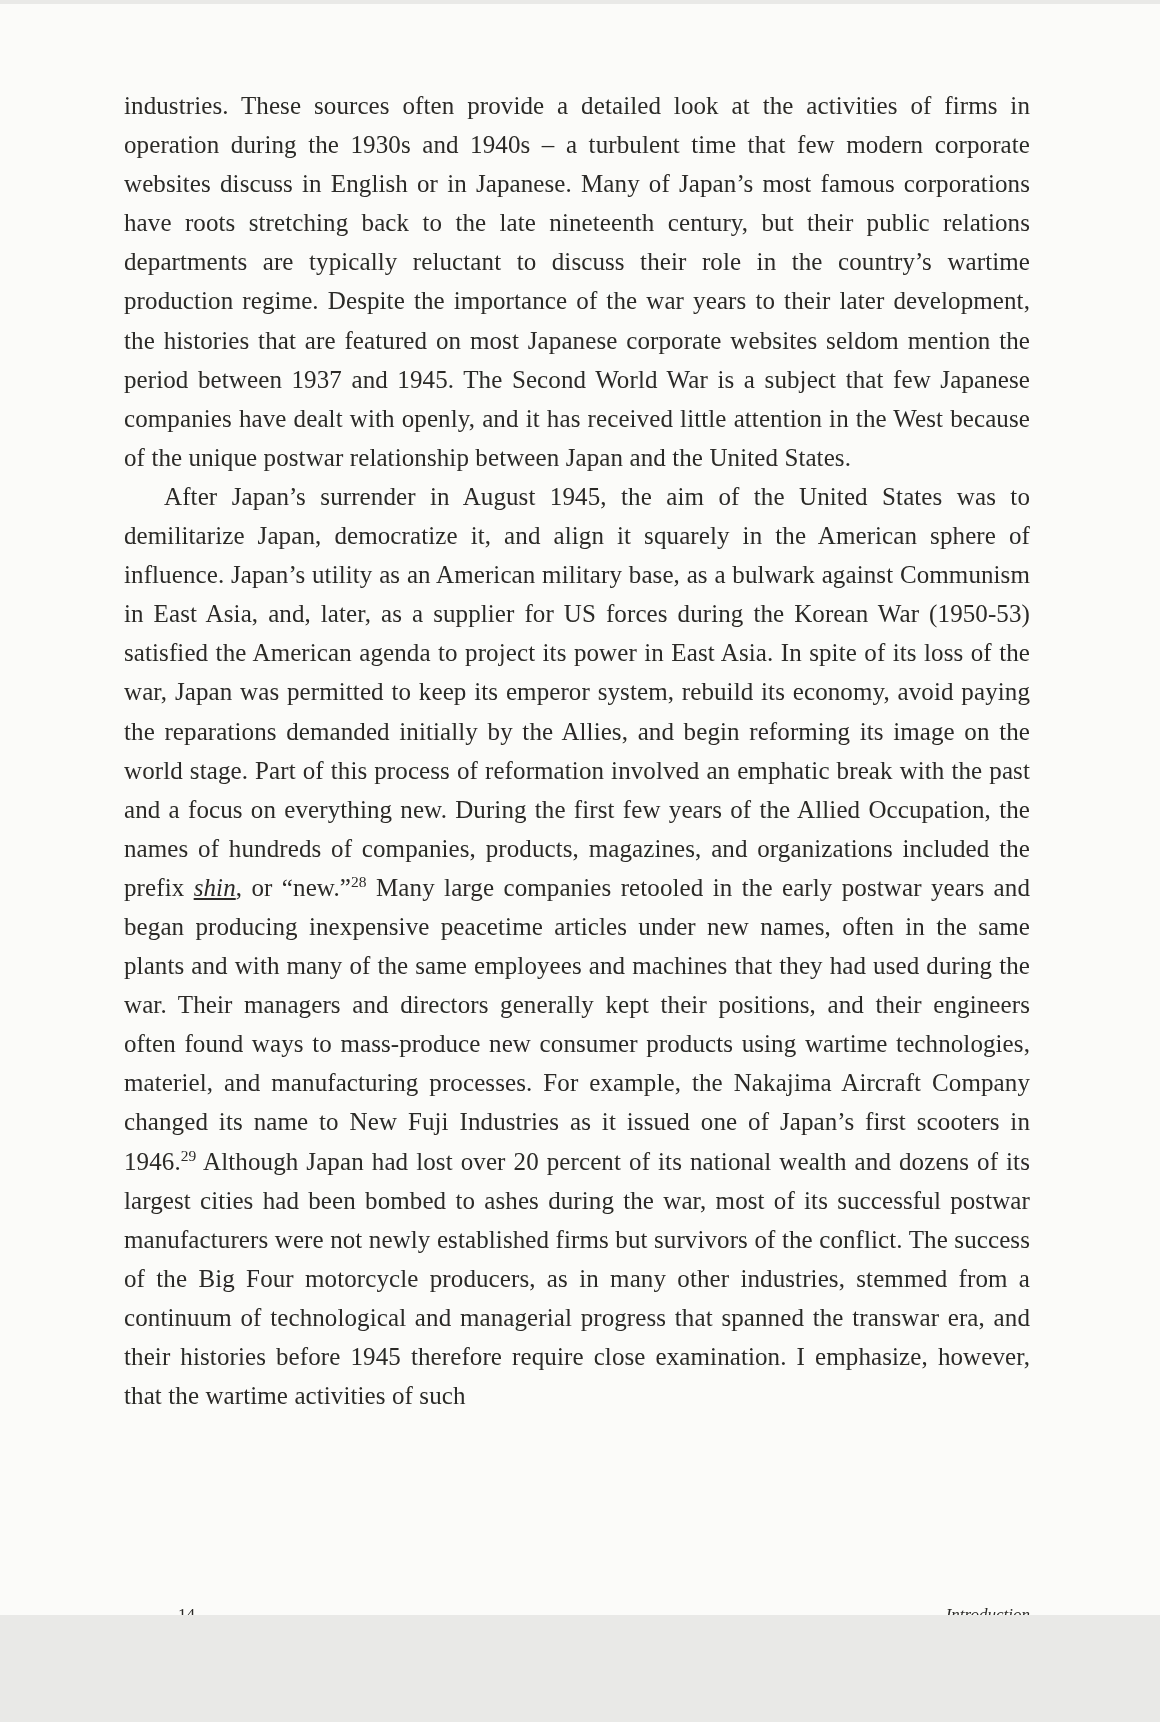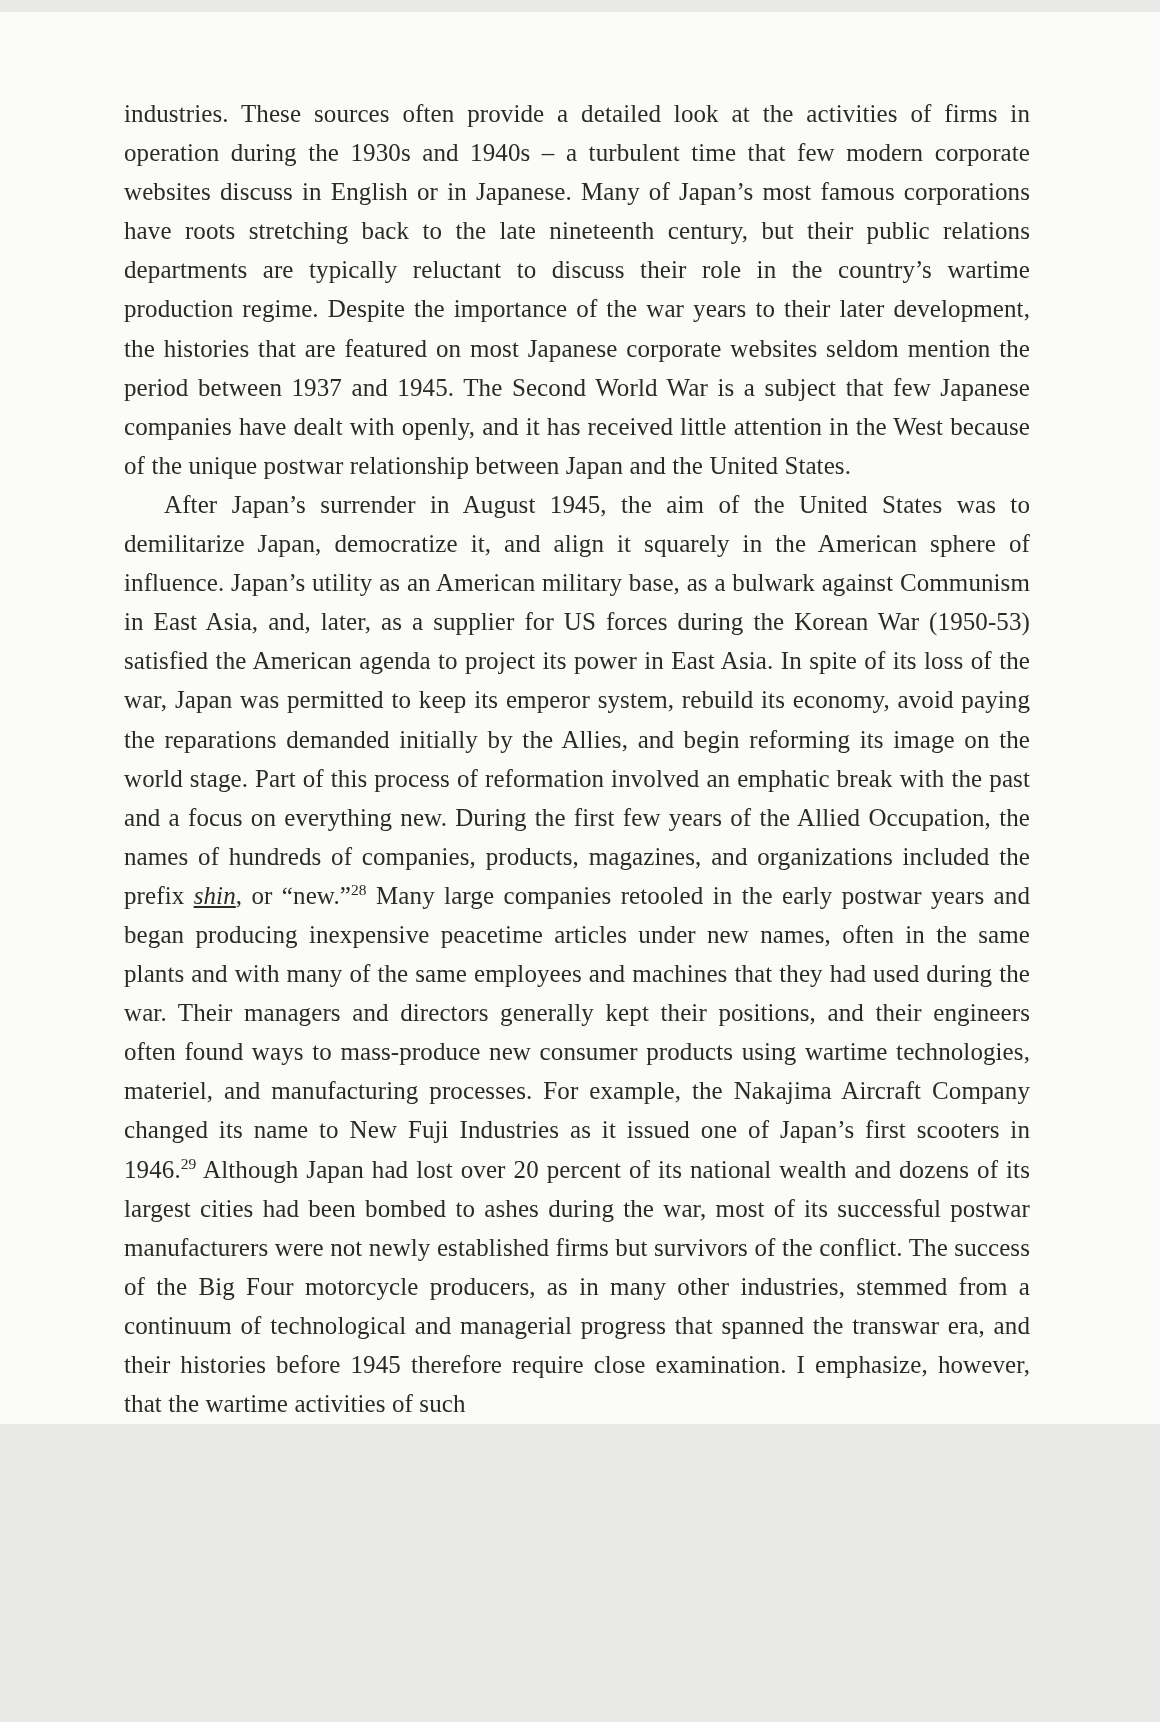--- a/index.html
+++ b/index.html
@@ -7,22 +7,22 @@
     --ink:#2b2a27;
   }
   html,body{margin:0;padding:0;}
   body{
     background:#e9e9e7;
     font-family:"Liberation Serif", serif;
   }
   .page{
     position:relative;
     width:1160px;
-    height:1412px;
-    margin:12px auto;
+    height:1611px;
+    margin:4px auto;
     background:var(--page-bg);
     color:var(--ink);
     overflow:hidden;
   }
   .text-block{
     position:absolute;
     left:124px;
     top:82px;
     width:906px;
   }

